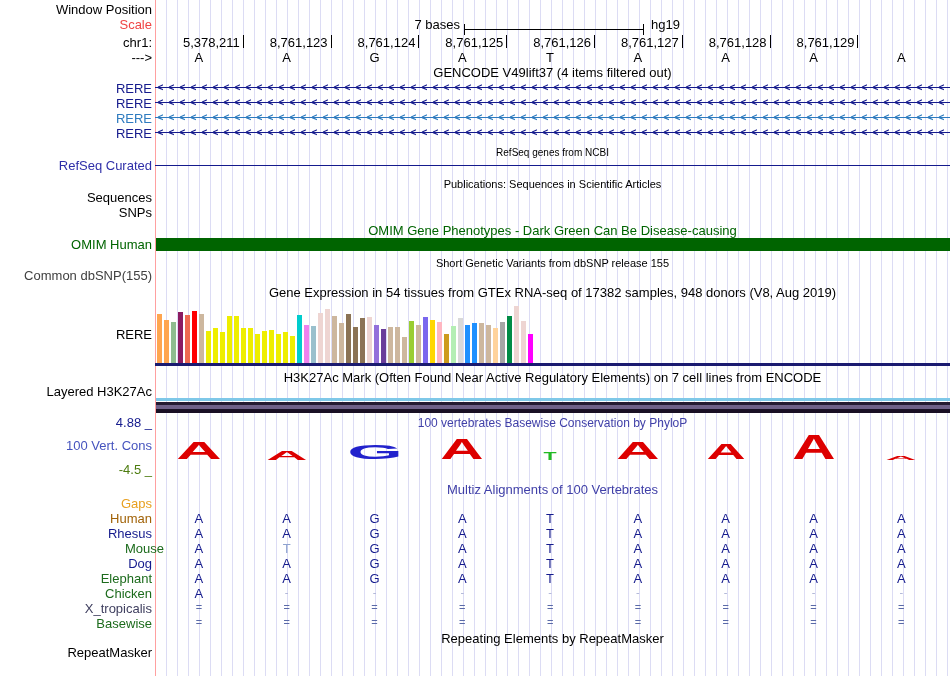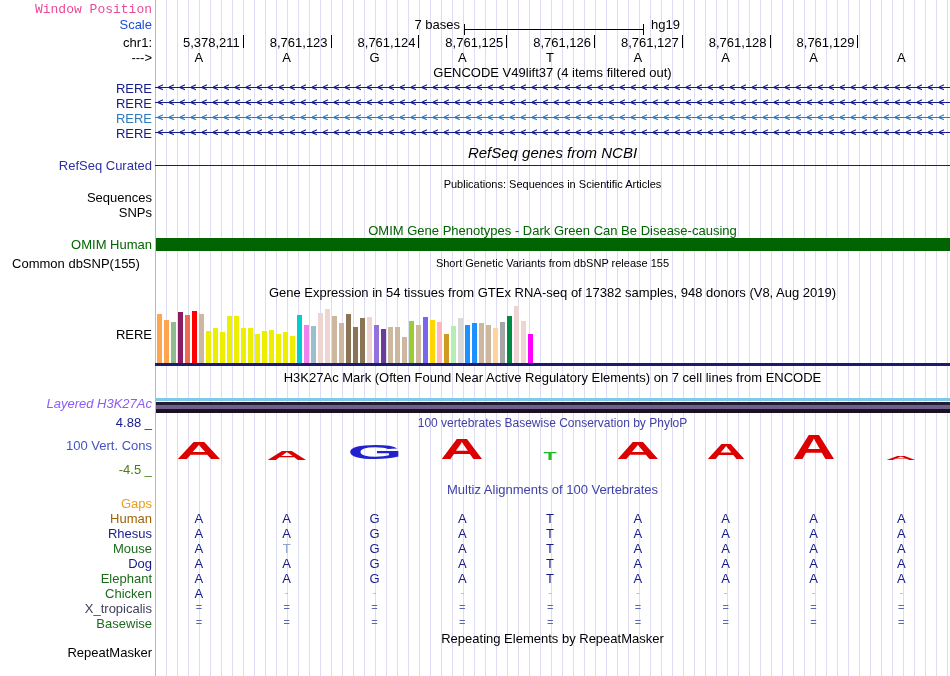--- a/index.html
+++ b/index.html
@@ -43,52 +43,52 @@
   <div class="redline"></div>
 
 
   <div class="scale-val">7 bases</div>
   <div class="scale-line"></div>
   <div class="scale-end" style="left:464px"></div>
   <div class="scale-end" style="left:643px"></div>
   <div class="scale-db">hg19</div>
 
   <div id="labels-layer">
-      <div class="lbl" style="top: 2px; color: #ec4899; font-family: Liberation Mono, monospace;">Window Position</div>
-      <div class="lbl" style="top: 17px; color: #1d4ed8;">Scale</div>
+      <div class="lbl" style="top: 2px; color: #000000;">Window Position</div>
+      <div class="lbl" style="top: 17px; color: #ef4444;">Scale</div>
       <div class="lbl" style="top: 35px; color: rgb(0, 0, 0);">chr1:</div>
       <div class="lbl" style="top: 50px; color: rgb(0, 0, 0);">---&gt;</div>
       <div class="lbl clickable" style="top: 81px; color: rgb(21, 27, 141);">RERE</div>
       <div class="lbl clickable" style="top: 96px; color: rgb(21, 27, 141);">RERE</div>
       <div class="lbl clickable" style="top: 111px; color: rgb(46, 123, 191);">RERE</div>
       <div class="lbl clickable" style="top: 126px; color: rgb(21, 27, 141);">RERE</div>
       <div class="lbl clickable" style="top: 158px; color: rgb(46, 46, 168);">RefSeq Curated</div>
       <div class="lbl clickable" style="top: 190px; color: rgb(0, 0, 0);">Sequences</div>
       <div class="lbl clickable" style="top: 205px; color: rgb(0, 0, 0);">SNPs</div>
       <div class="lbl clickable" style="top: 237px; color: rgb(0, 100, 0);">OMIM Human</div>
-      <div class="lbl clickable" style="top: 256px; color: #000000; text-align: center;">Common dbSNP(155)</div>
+      <div class="lbl clickable" style="top: 268px; color: #404040;">Common dbSNP(155)</div>
       <div class="lbl clickable" style="top: 327px; color: rgb(0, 0, 0);">RERE</div>
-      <div class="lbl clickable" style="top: 396px; color: #8b5cf6; font-style: italic;">Layered H3K27Ac</div>
+      <div class="lbl clickable" style="top: 384px; color: #000000;">Layered H3K27Ac</div>
       <div class="lbl" style="top: 415px; color: rgb(21, 27, 141);">4.88 _</div>
       <div class="lbl clickable" style="top: 438px; color: rgb(69, 83, 190);">100 Vert. Cons</div>
       <div class="lbl" style="top: 462px; color: #4d7c0f;">-4.5 _</div>
       <div class="lbl" style="top: 496px; color: rgb(232, 160, 32);">Gaps</div>
       <div class="lbl" style="top: 511px; color: #a16207;">Human</div>
       <div class="lbl" style="top: 526px; color: rgb(21, 27, 141);">Rhesus</div>
-      <div class="lbl" style="top: 541px; color: rgb(28, 107, 28);">Mouse</div>
+      <div class="lbl" style="top: 541px; color: rgb(28, 107, 28); padding-left: 12px;">Mouse</div>
       <div class="lbl" style="top: 556px; color: rgb(21, 27, 141);">Dog</div>
       <div class="lbl" style="top: 571px; color: rgb(28, 107, 28);">Elephant</div>
       <div class="lbl" style="top: 586px; color: rgb(28, 107, 28);">Chicken</div>
       <div class="lbl" style="top: 601px; color: rgb(64, 64, 96);">X_tropicalis</div>
       <div class="lbl" style="top: 616px; color: rgb(28, 107, 28);">Basewise</div>
       <div class="lbl clickable" style="top: 645px; color: rgb(0, 0, 0);">RepeatMasker</div>
     </div>
   <div id="titles-layer">
       <div class="ctitle clickable" style="top: 66px; color: rgb(0, 0, 0); font-size: 13px;">GENCODE V49lift37 (4 items filtered out)</div>
-      <div class="ctitle clickable" style="top: 146px; color: rgb(0, 0, 0); font-size: 15px; font-style: italic;">RefSeq genes from NCBI</div>
+      <div class="ctitle clickable" style="top: 146px; color: rgb(0, 0, 0); font-size: 10px;">RefSeq genes from NCBI</div>
       <div class="ctitle clickable" style="top: 177px; color: rgb(0, 0, 0); font-size: 11px;">Publications: Sequences in Scientific Articles</div>
       <div class="ctitle clickable" style="top: 224px; color: rgb(0, 100, 0); font-size: 13px;">OMIM Gene Phenotypes - Dark Green Can Be Disease-causing</div>
       <div class="ctitle clickable" style="top: 256px; color: rgb(0, 0, 0); font-size: 11px;">Short Genetic Variants from dbSNP release 155</div>
       <div class="ctitle clickable" style="top: 286px; color: rgb(0, 0, 0); font-size: 13px;">Gene Expression in 54 tissues from GTEx RNA-seq of 17382 samples, 948 donors (V8, Aug 2019)</div>
       <div class="ctitle clickable" style="top: 371px; color: rgb(0, 0, 0); font-size: 13px;">H3K27Ac Mark (Often Found Near Active Regulatory Elements) on 7 cell lines from ENCODE</div>
       <div class="ctitle clickable" style="top: 416px; color: rgb(64, 64, 168); font-size: 12px;">100 vertebrates Basewise Conservation by PhyloP</div>
       <div class="ctitle clickable" style="top: 483px; color: rgb(64, 64, 168); font-size: 13px;">Multiz Alignments of 100 Vertebrates</div>
       <div class="ctitle clickable" style="top: 632px; color: rgb(0, 0, 0); font-size: 13px;">Repeating Elements by RepeatMasker</div>
     </div>
   <div id="ruler-layer">

